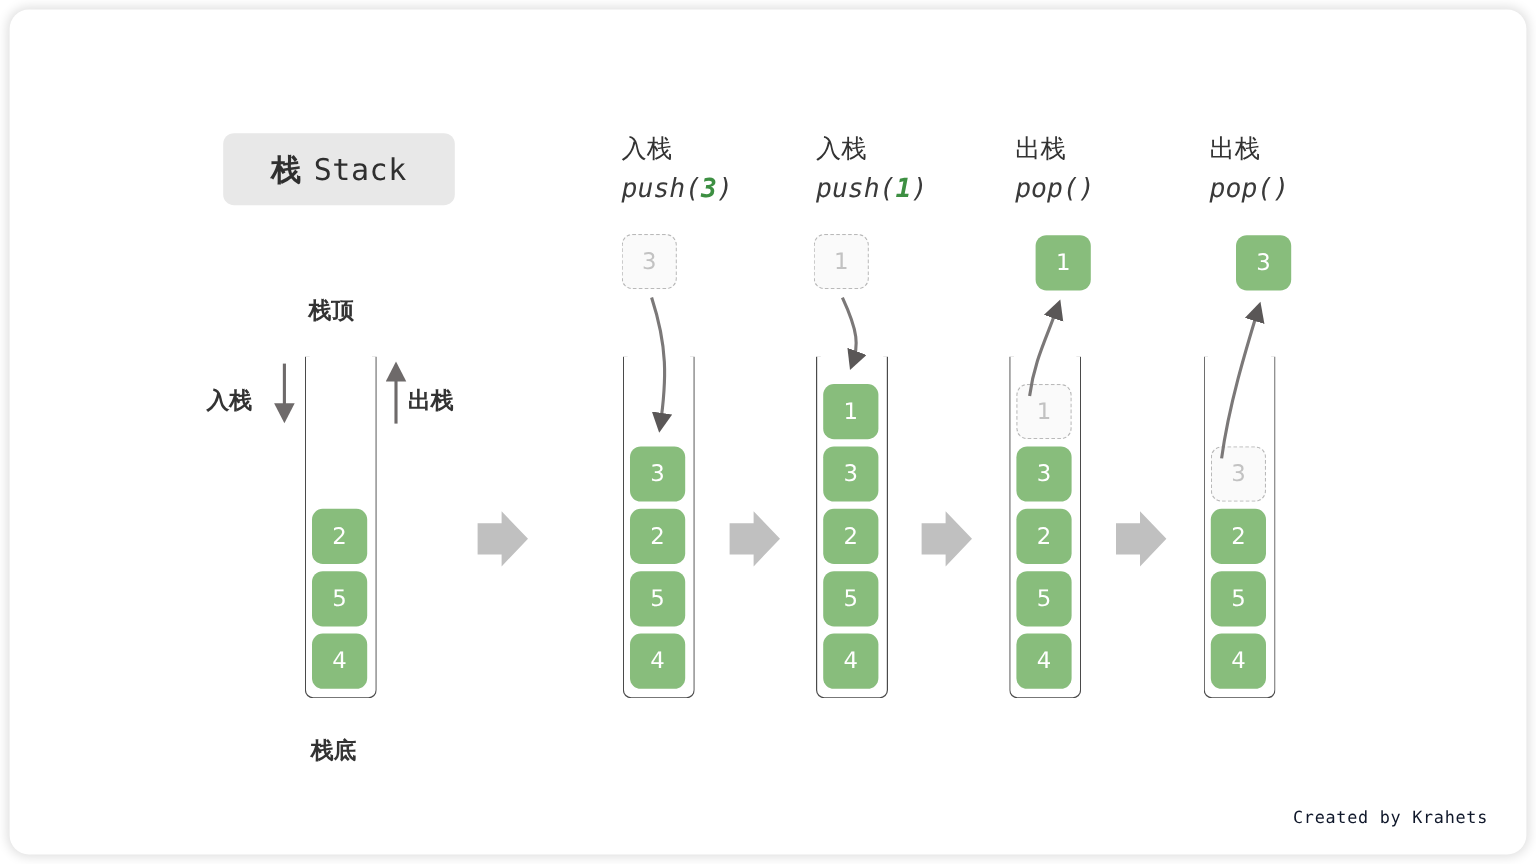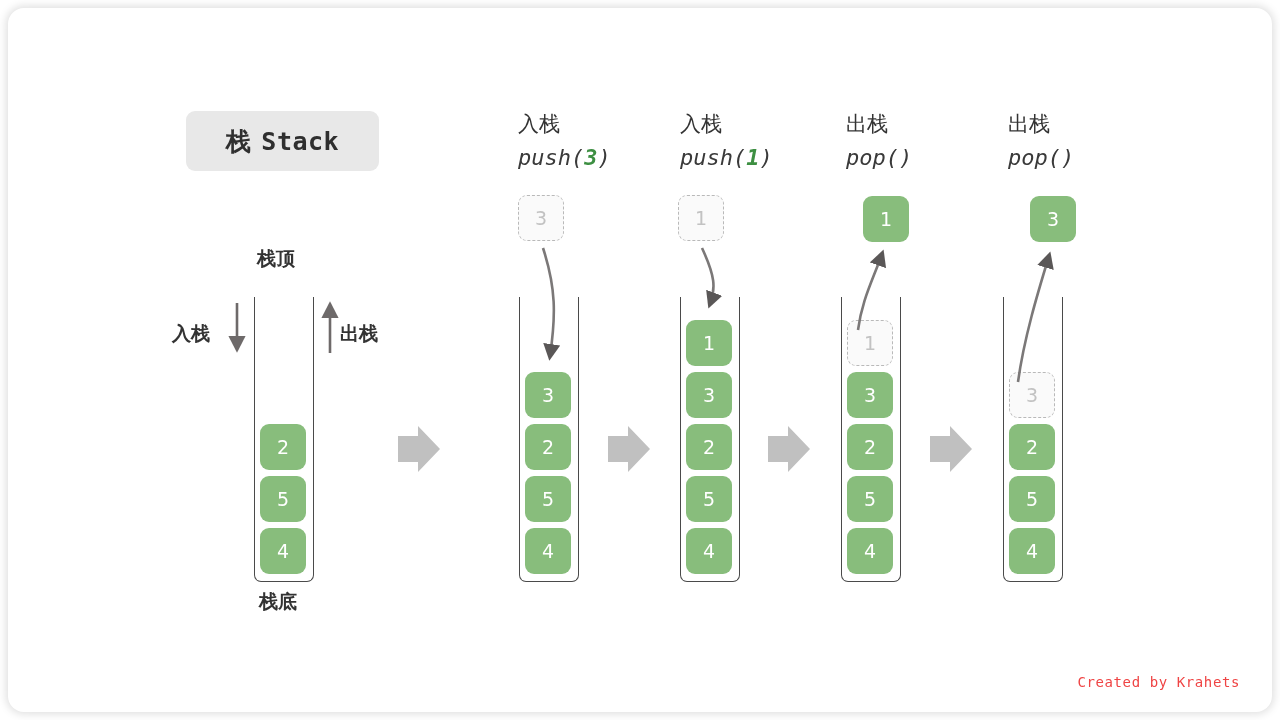--- a/index.html
+++ b/index.html
@@ -45,21 +45,21 @@
     align-items: center;
     justify-content: center;
     font-size: 25px;
     font-weight: bold;
     color: #2f2f2f;
     letter-spacing: 0.5px;
     box-sizing: border-box;
   }
   .title-pill .mono-part {
     font-family: "DejaVu Sans Mono", "Liberation Mono", monospace;
-    font-weight: bold;
+    font-weight: normal;
   }
 
   
   .cjk-label {
     position: absolute;
     font-size: 19px;
     font-weight: bold;
     color: #333333;
     white-space: nowrap;
   }
@@ -154,38 +154,38 @@
     pointer-events: none;
   }
 
   
   .credit {
     position: absolute;
     right: 40px;
     top: 674px;
     font-family: "DejaVu Sans Mono", "Liberation Mono", monospace;
     font-size: 14px;
-    color: #ef4444;
+    color: #0f172a;
     letter-spacing: 0.6px;
     white-space: nowrap;
   }
 </style>
 </head>
 <body>
 
 <div id="canvas">
   <div class="card"></div>
 
   <div class="title-pill">
     <span>栈</span>
     <span class="mono-part" style="margin-left:10px;">Stack</span>
   </div>
 
   <div class="cjk-label" style="left:257px; top:246px;">栈顶</div>
-  <div class="cjk-label" style="left:259px; top:589px;font-family:Liberation Serif, serif;">栈底</div>
+  <div class="cjk-label" style="left:259px; top:613px;font-family:Liberation Serif, serif;">栈底</div>
   <div class="cjk-label" style="left:172px; top:321px;">入栈</div>
   <div class="cjk-label" style="left:340px; top:321px;">出栈</div>
 
   <div class="stack-frame" style="left:254px; top:297px; width:60px; height:285px;"></div>
   <div class="cell" style="left:260px; top:424px;">2</div>
   <div class="cell" style="left:260px; top:476px;">5</div>
   <div class="cell" style="left:260px; top:528px;">4</div>
 
   <div class="op-head" style="left:518px; top:108px;">
     <span class="op-cjk">入栈</span>

